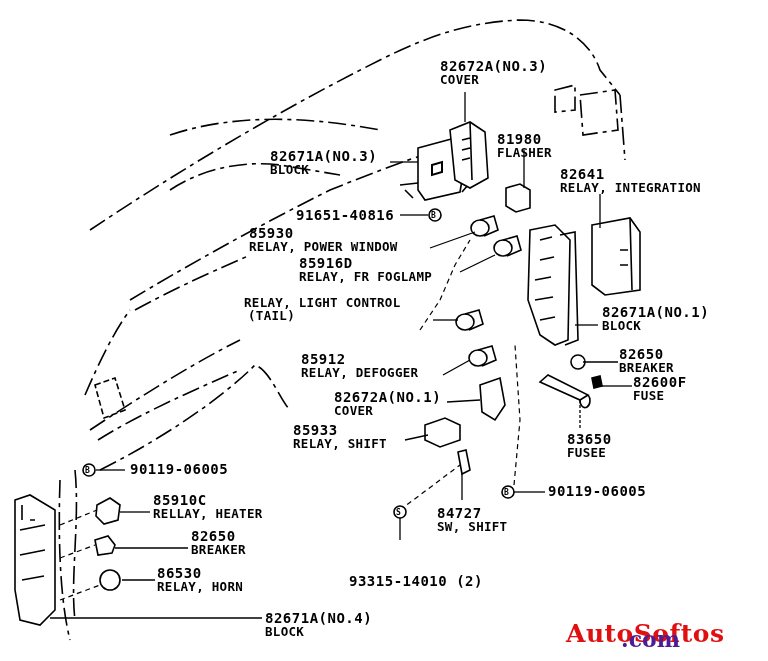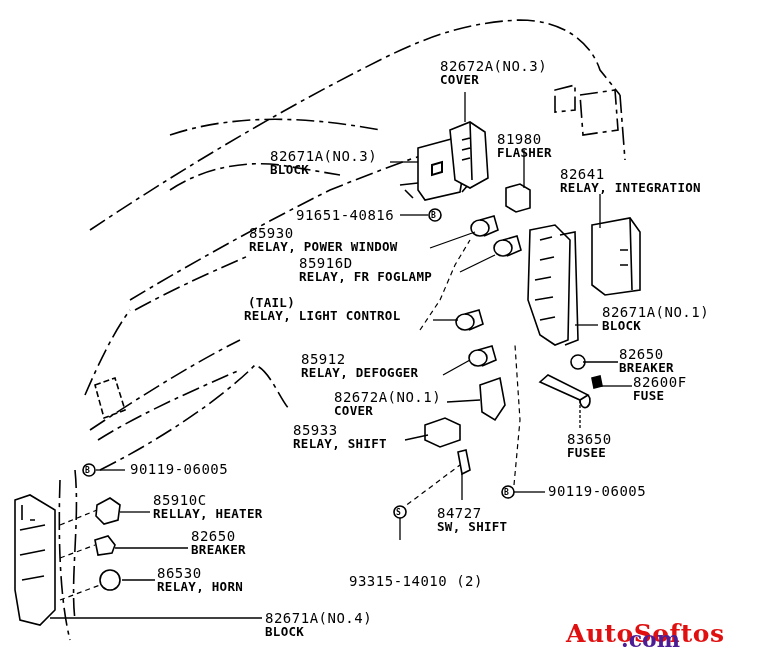--- a/index.html
+++ b/index.html
@@ -1,20 +1,20 @@
 <!DOCTYPE html>
 <html><head>
 <meta charset="utf-8">
 <style>
   html, body { margin:0; padding:0; background:#ffffff; }
   body { width:768px; height:661px; position:relative; overflow:hidden;
          font-family: "DejaVu Sans Mono", "Liberation Mono", monospace; color:#000; }
   #art { position:absolute; left:0; top:0; width:768px; height:661px; }
   .lbl { position:absolute; white-space:nowrap; line-height:13px; }
-  .pn { font-size:14px; font-weight:normal; letter-spacing:0.5px; display:block; }
+  .pn { font-size:14px; font-weight:bold; letter-spacing:0.5px; display:block; }
   .nm { font-size:12.5px; display:block; letter-spacing:0.3px;font-weight:bold; }
   .wm1 { position:absolute; left:566px; top:596px; font-family:"DejaVu Serif", serif;
          font-weight:bold; font-size:25px; color:#e01010; letter-spacing:0.5px;margin-top:23px; }
   .wm2 { position:absolute; left:621px; top:626px; font-family:"DejaVu Serif", serif;
          font-weight:bold; font-size:22px; color:#4c1d95;text-align:right; }
   .bolt-label { font-size:8px; font-weight:bold; }
 </style>
 </head>
 <body>
 
@@ -174,22 +174,22 @@
 </div>
 <div class="lbl" style="left:249px;top:227px">
   <span class="pn">85930</span>
   <span class="nm">RELAY, POWER WINDOW</span>
 </div>
 <div class="lbl" style="left:299px;top:257px">
   <span class="pn">85916D</span>
   <span class="nm">RELAY, FR FOGLAMP</span>
 </div>
 <div class="lbl" style="left:244px;top:296px">
+  <span class="nm">RELAY, LIGHT CONTROL</span>
   <span class="nm" style="padding-left:4px">(TAIL)</span>
-  <span class="nm">RELAY, LIGHT CONTROL</span>
 </div>
 <div class="lbl" style="left:602px;top:306px">
   <span class="pn">82671A(NO.1)</span>
   <span class="nm">BLOCK</span>
 </div>
 <div class="lbl" style="left:301px;top:353px">
   <span class="pn">85912</span>
   <span class="nm">RELAY, DEFOGGER</span>
 </div>
 <div class="lbl" style="left:619px;top:348px">

